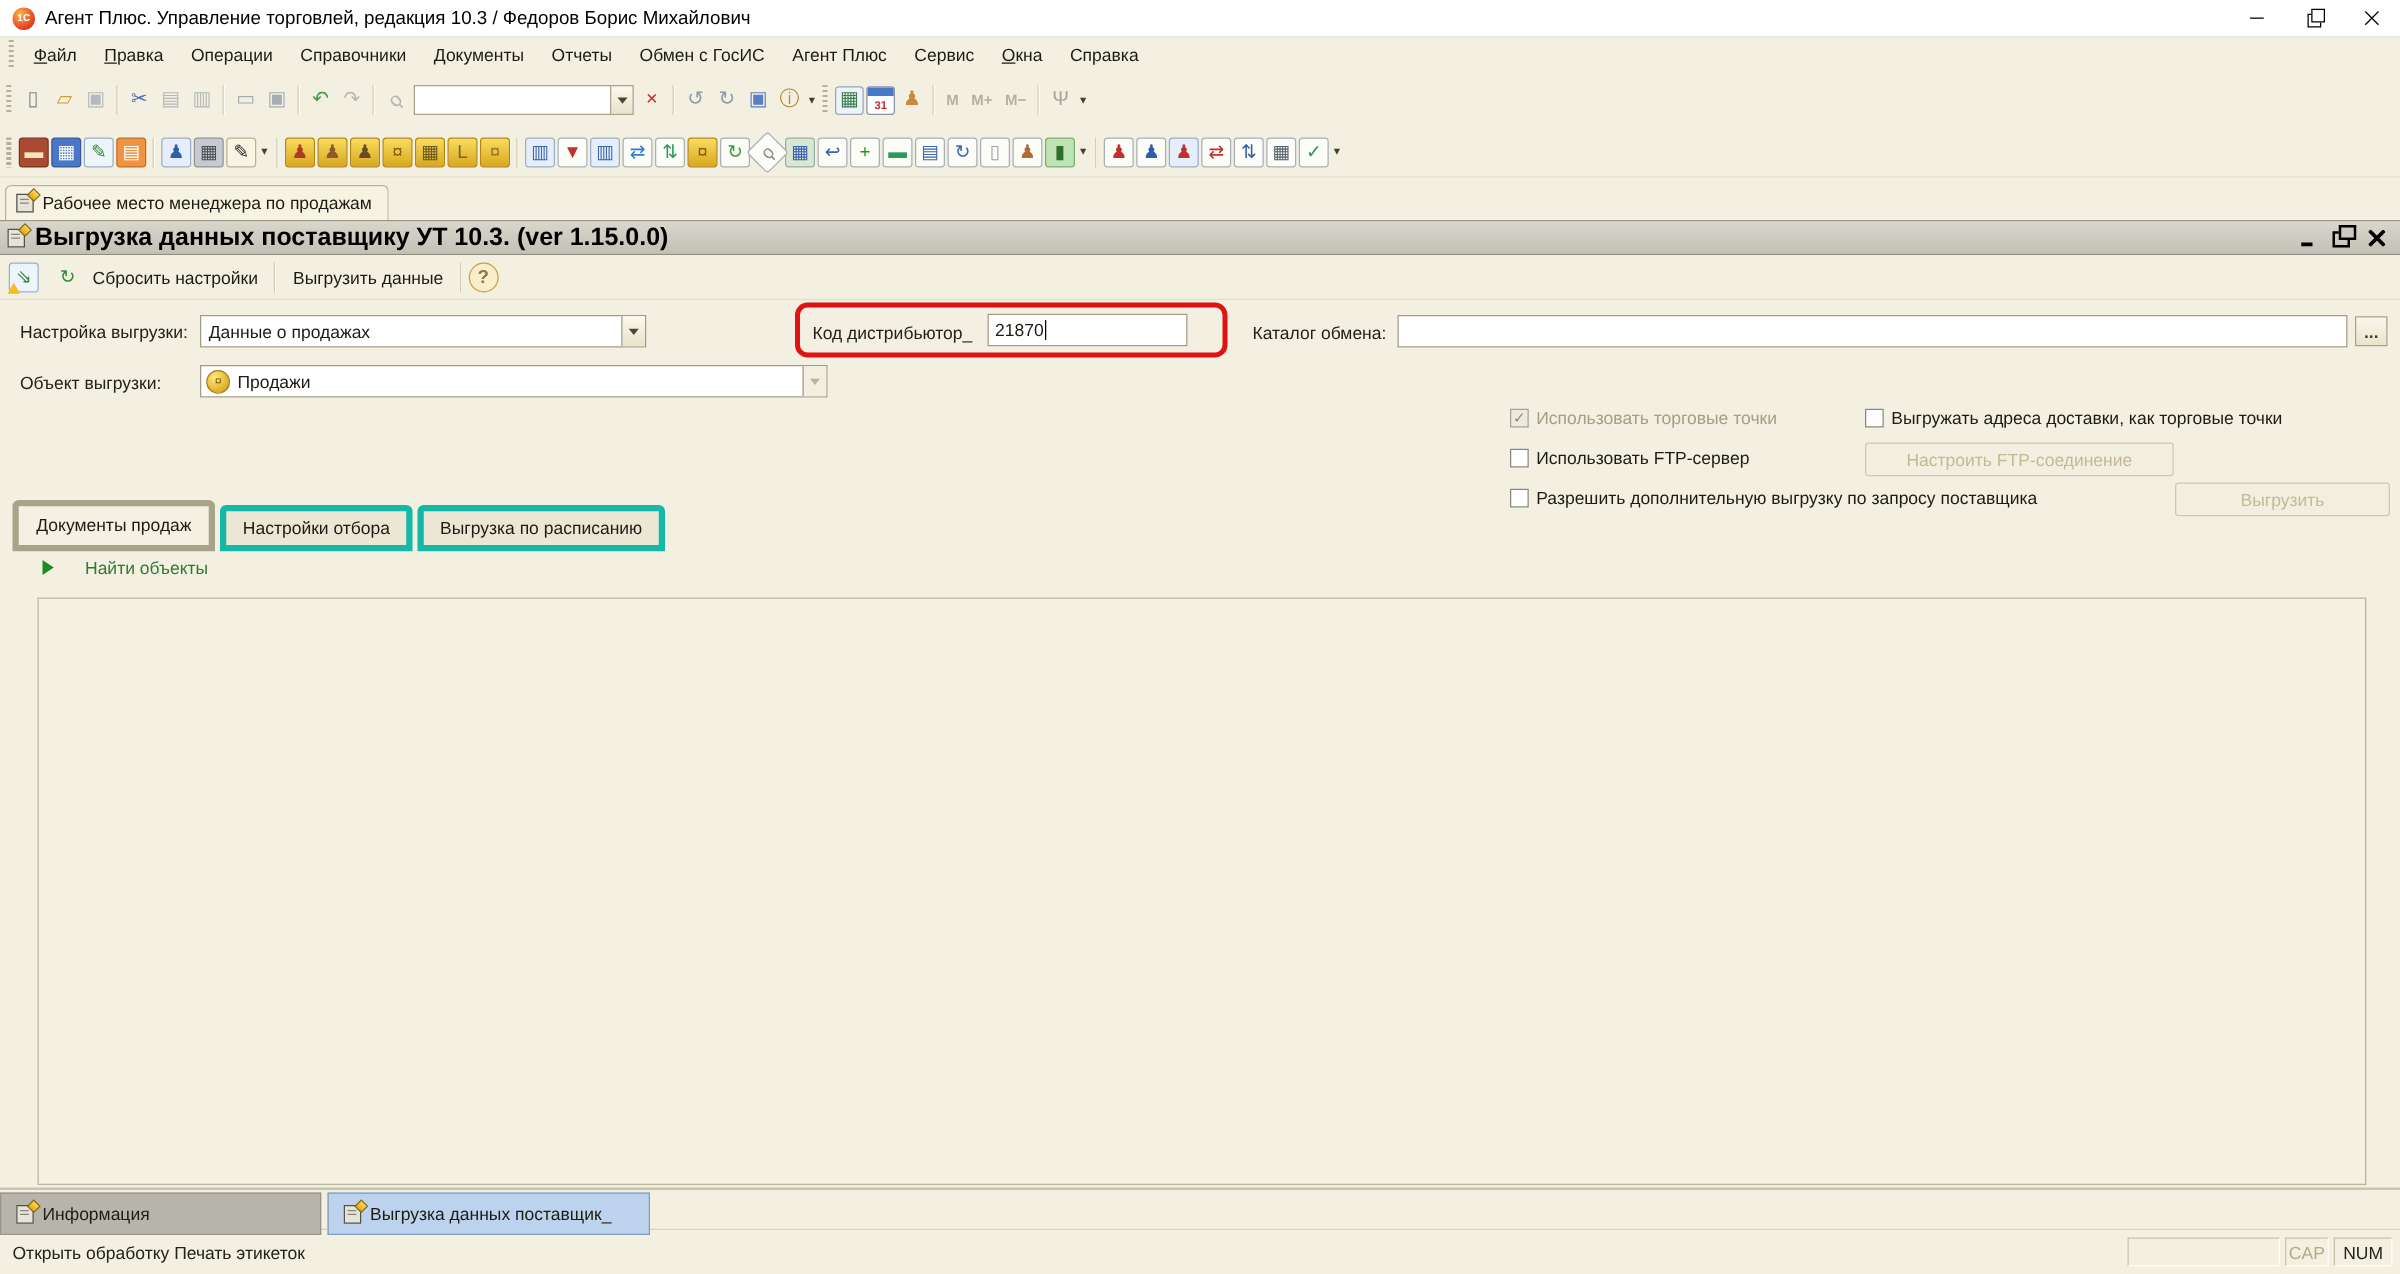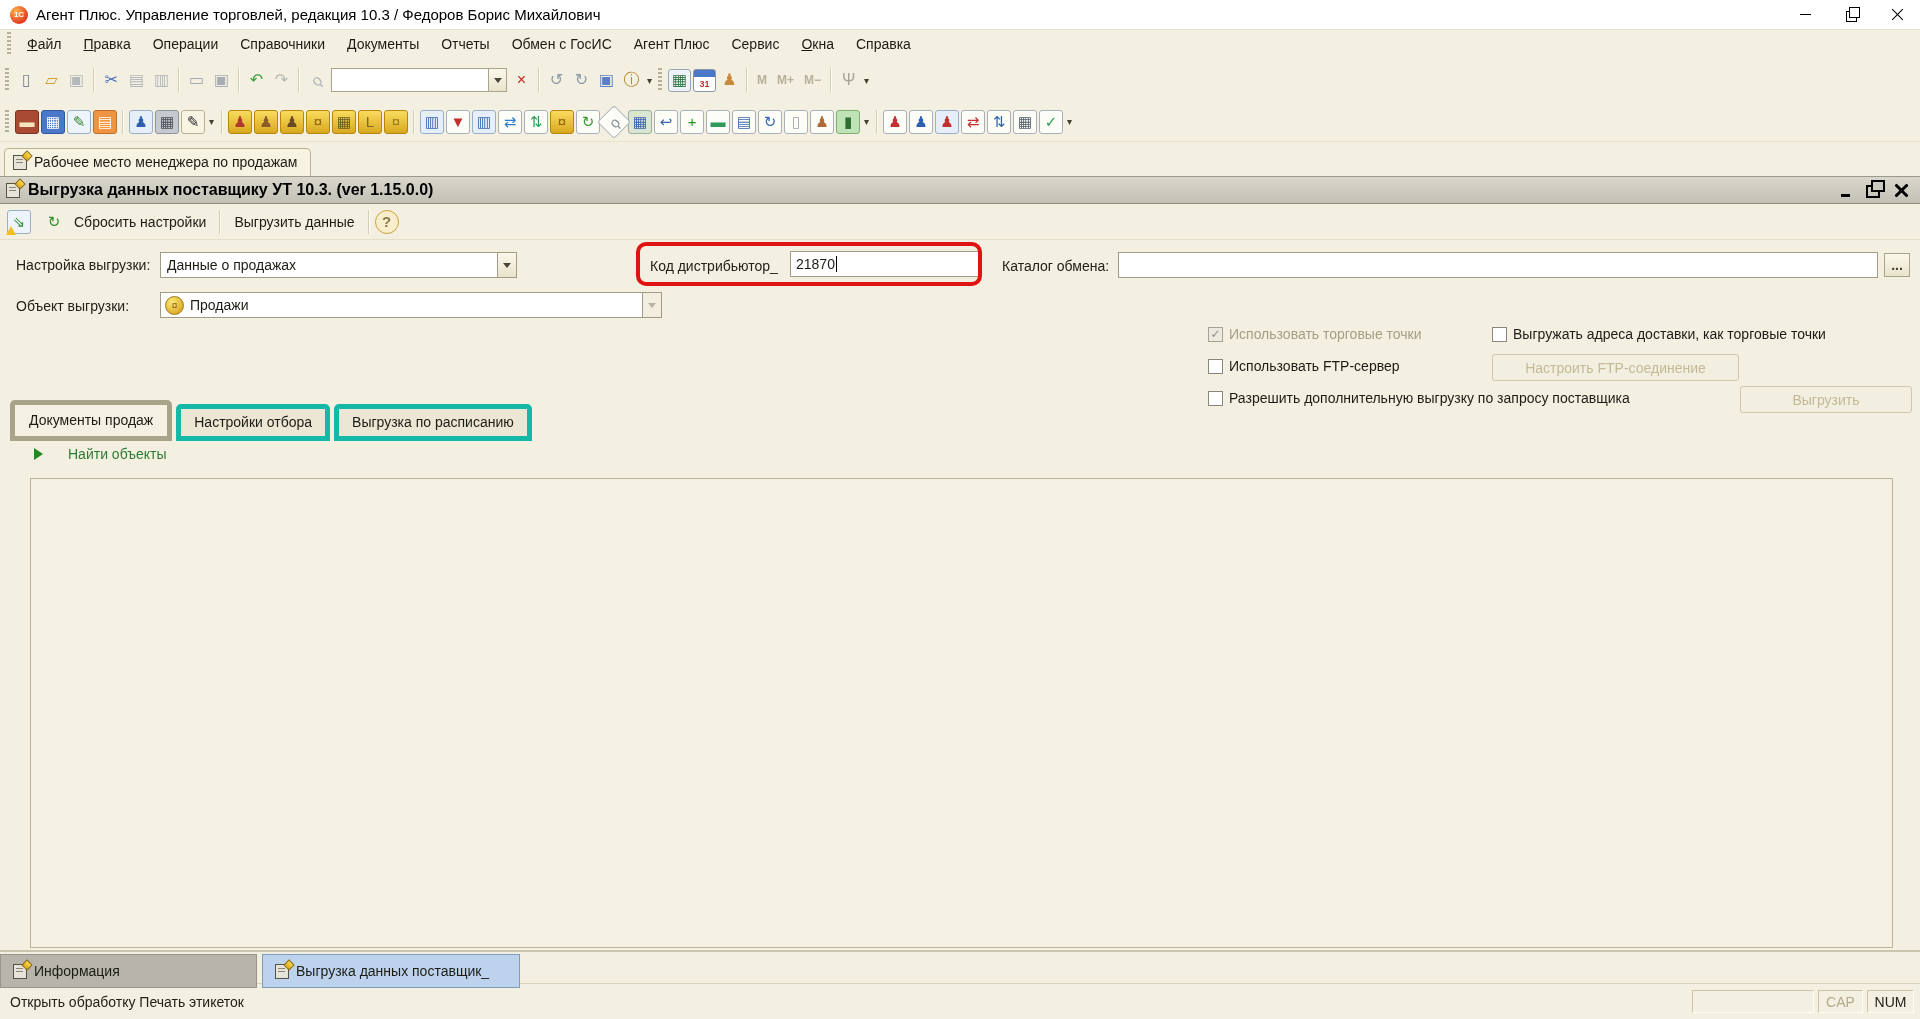--- a/index.html
+++ b/index.html
@@ -61,21 +61,21 @@
 
   
   .window-icon{width:12px;height:13px;background:#e6e3d8;border:1px solid #55524a;position:relative;flex:0 0 auto;}
   .window-icon::before{content:"";position:absolute;left:2px;top:3px;width:7px;height:1px;background:#8a8578;box-shadow:0 3px 0 #8a8578;}
   .window-icon::after{content:"";position:absolute;top:-4px;right:-5px;width:6px;height:6px;
          background:linear-gradient(#ffd94a,#e0a818);border:1px solid #8a6a10;transform:rotate(45deg);}
 
   
   .childtitle{height:28px;background:linear-gradient(#d9d6cc,#c3c0b6);border-top:1px solid #9b988c;border-bottom:1px solid #8f8c80;
          display:flex;align-items:center;gap:8px;padding:0 6px;box-sizing:border-box;}
-  .childtitle .t{font-weight:bold;font-size:16px;color:#000;}
+  .childtitle .t{font-weight:bold;font-size:20px;color:#000;}
   .cbtn{width:26px;height:22px;display:flex;align-items:center;justify-content:center;margin-left:2px;}
   .childtitle .wctrls2{margin-left:auto;display:flex;}
   .ic-min2{width:9px;height:3px;background:#000;margin-top:10px;}
   .ic-restore2{width:10px;height:9px;border:2px solid #000;position:relative;margin-top:2px;}
   .ic-restore2::before{content:"";position:absolute;width:10px;height:8px;border:2px solid #000;top:-7px;left:3px;background:#ccc9c0;}
   .ic-close2{width:14px;height:14px;position:relative;}
   .ic-close2::before,.ic-close2::after{content:"";position:absolute;left:-1px;top:6px;width:17px;height:3px;background:#000;border-radius:1px;}
   .ic-close2::before{transform:rotate(45deg);}.ic-close2::after{transform:rotate(-45deg);}
 
   
@@ -127,21 +127,21 @@
   
   .bottombar{height:29px;display:flex;align-items:stretch;gap:5px;background:#f3f0e1;}
   .btab{display:flex;align-items:center;gap:7px;padding:16px 12px;box-sizing:border-box;border:1px solid #98958a;cursor:default;}
   .btab.inactive{background:#b7b5ab;width:257px;}
   .btab.active{background:#bdd3ed;border-color:#7e9cbe;width:258px;}
   .statusbar{height:36px;border-top:1px solid #d8d3bc;display:flex;align-items:center;padding:0 6px;box-sizing:border-box;gap:4px;}
   .smsg{flex:1;padding-left:4px;color:#23221a;}
   .scell{height:23px;box-sizing:border-box;border:1px solid;border-color:#c9c3a8 #fffef6 #fffef6 #c9c3a8;
          display:flex;align-items:center;justify-content:center;font-size:14px;}
   .scell.empty{width:122px;}
-  .scell.cap{width:45px;color:#b3aa8a;}
+  .scell.cap{width:35px;color:#b3aa8a;}
   .scell.num{width:47px;color:#24231b;}
 </style>
 </head>
 <body>
 
 <div class="app">
 
   <div class="titlebar">
     <span class="applogo">1С</span>
     <span class="apptitle">Агент Плюс. Управление торговлей, редакция 10.3 / Федоров Борис Михайлович</span>
@@ -320,21 +320,21 @@
 
     <span class="flabel" style="left:16px;top:17px">Настройка выгрузки:</span>
     <div class="combo" style="left:160px;top:12px;width:357px">
       <span class="val">Данные о продажах</span>
       <span class="combo-arrow">
           <i></i>
         </span>
     </div>
 
     <span class="flabel" style="left:650px;top:18px">Код дистрибьютор_</span>
-    <div class="tinput" style="left:790px;top:11px;width:191px">
+    <div class="tinput" style="left:790px;top:11px;width:160px">
       <span>21870</span>
       <span class="caretbar"></span>
     </div>
     <div class="redbox" style="left:636px;top:2px;width:346px;height:44px"></div>
 
     <span class="flabel" style="left:1002px;top:18px">Каталог обмена:</span>
     <div class="tinput" style="left:1118px;top:12px;width:760px">
       <span></span>
     </div>
     <div class="browse" style="left:1884px;top:13px">

